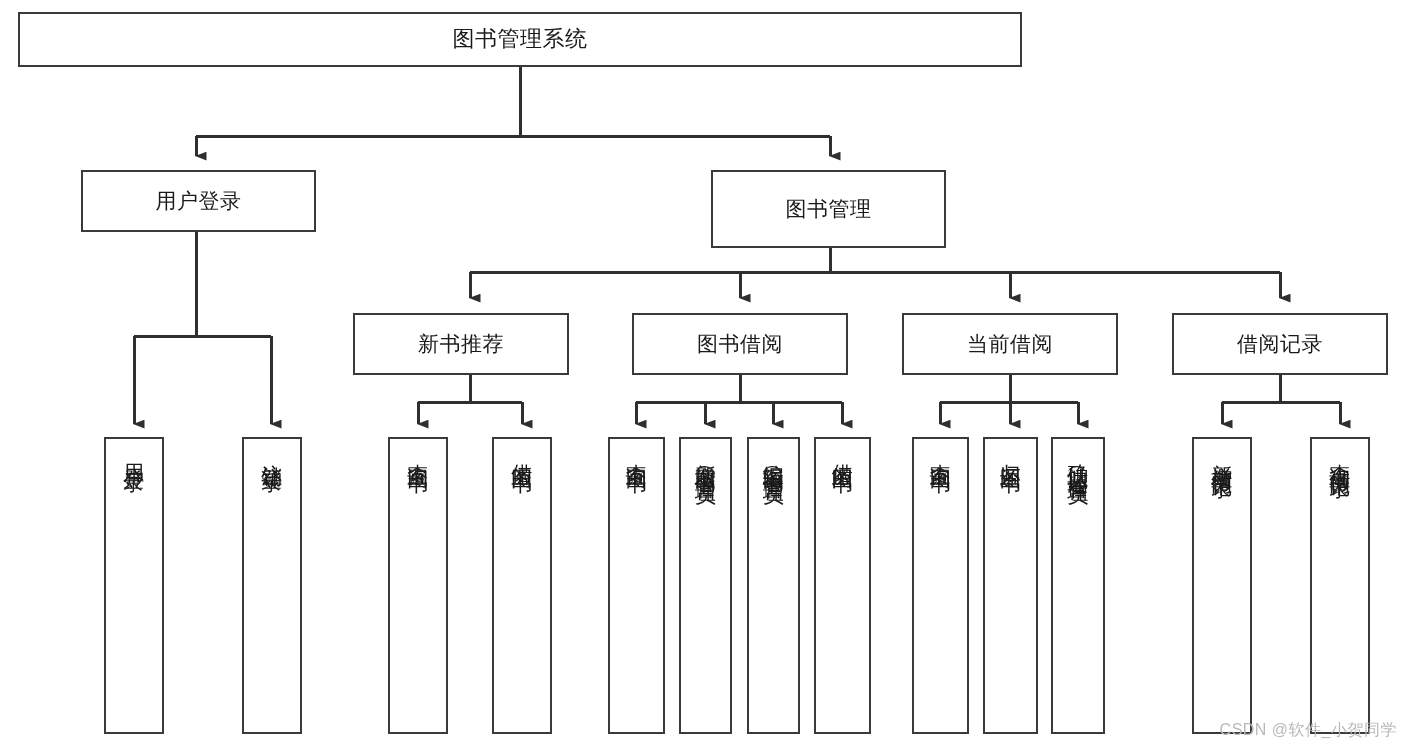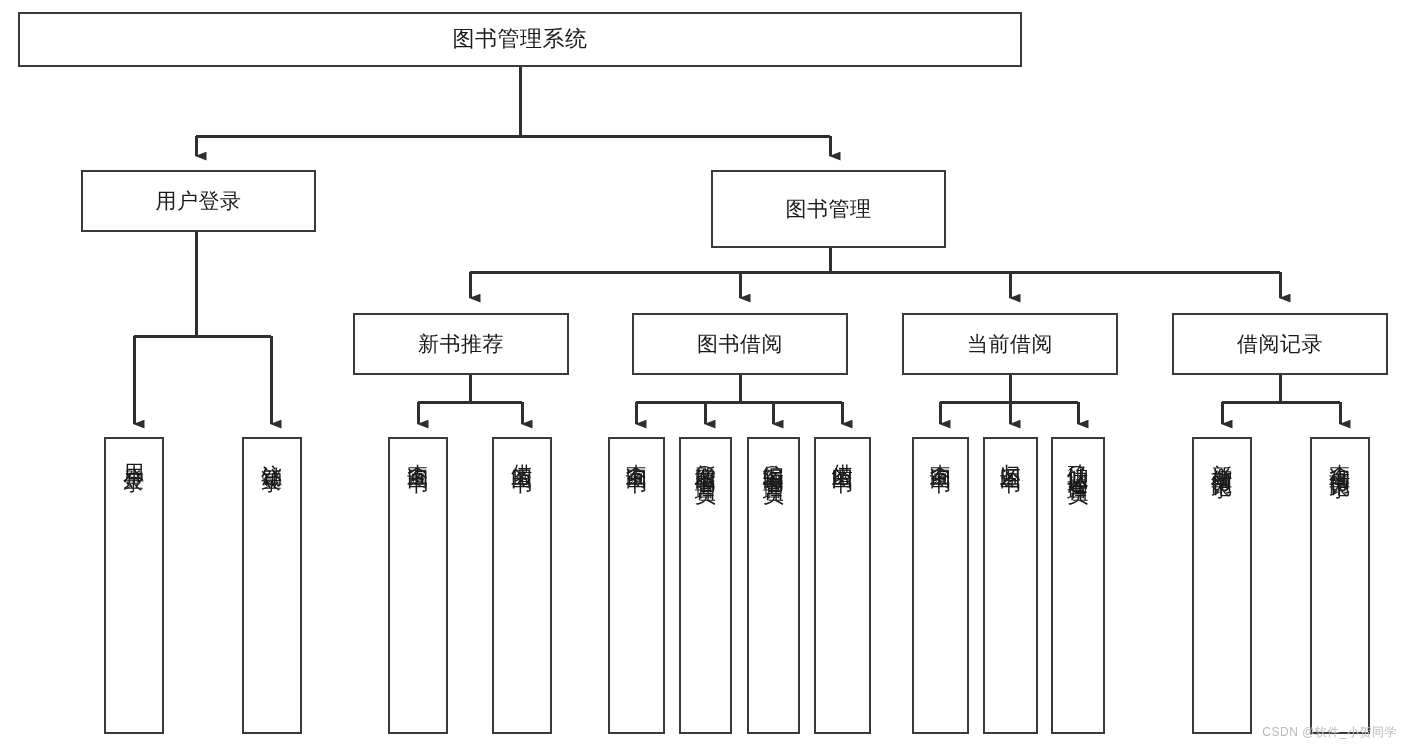--- a/index.html
+++ b/index.html
@@ -64,21 +64,21 @@
     letter-spacing: 3px;
     max-height: 275px;
   }
   .node.leaf.tall .node-label {
     max-height: 285px;
   }
   #watermark {
     position: absolute;
     right: 8px;
     bottom: 6px;
-    font-size: 12px;
+    font-size: 16px;
     color: #b9b9b9;
     letter-spacing: 0.5px;
     white-space: nowrap;
     user-select: none;
   }
 </style>
 </head>
 <body>
 
 <div id="diagram-root">

